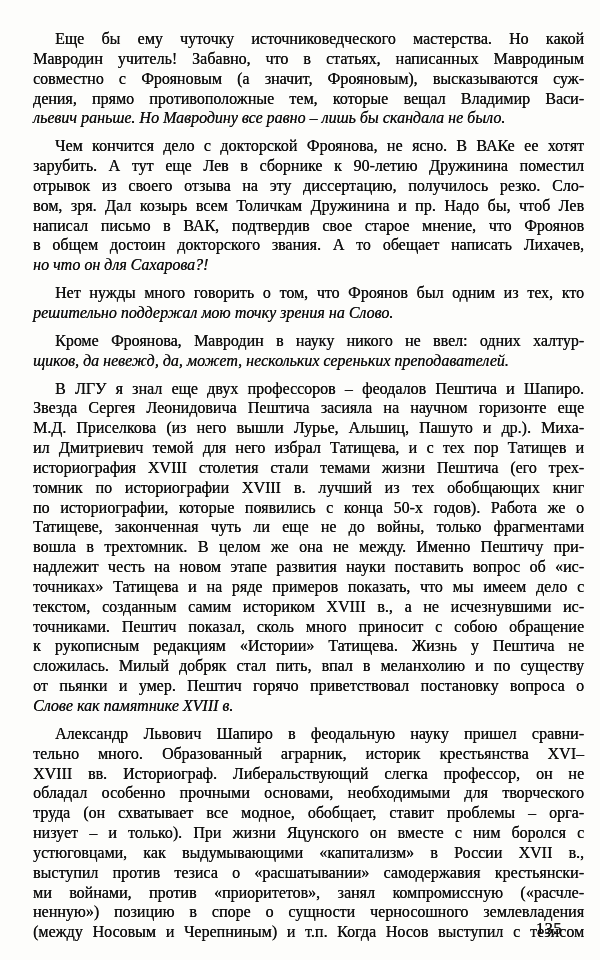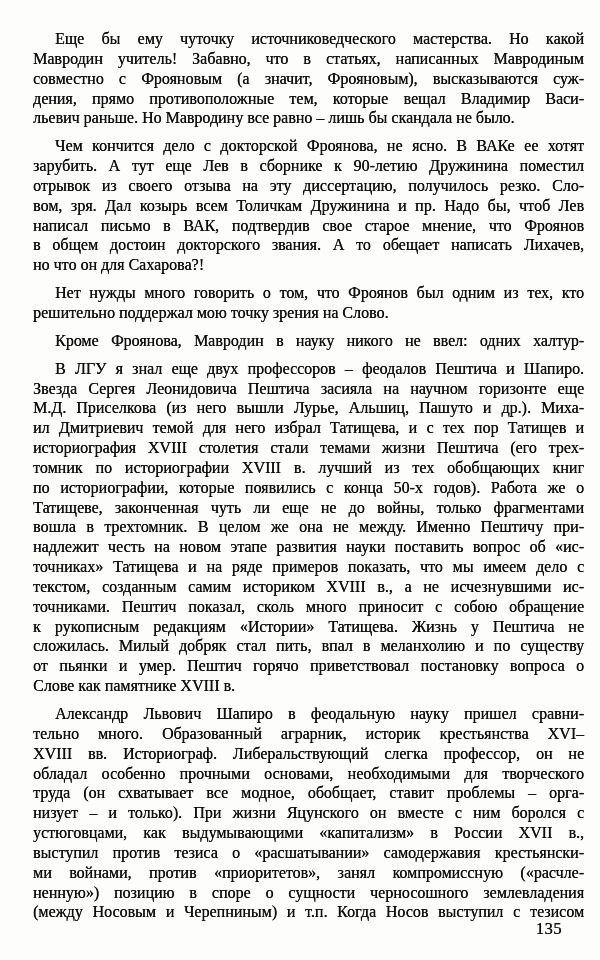--- a/index.html
+++ b/index.html
@@ -29,21 +29,21 @@
     margin: 8px;
     padding: 0;
   }
   .ln {
     display: block;
     text-align: justify;
     text-align-last: justify;
     white-space: normal;
   }
   .ln.fi { text-indent: 22px; }      
-  .ln.pl { text-align-last: left; }  
+  .ln.pl { text-align-last: left; font-style: italic; }  
   .pgnum {
     position: absolute;
     top: 919px;
     right: 38px;
     font-size: 16.5px;
     letter-spacing: 0.5px;
   }
 </style>
 </head>
 <body>
@@ -65,20 +65,21 @@
         <span class="ln">написал письмо в ВАК, подтвердив свое старое мнение, что Фроянов</span>
         <span class="ln">в общем достоин докторского звания. А то обещает написать Лихачев,</span>
         <span class="ln pl">но что он для Сахарова?!</span>
       </p>
       <p>
         <span class="ln fi">Нет нужды много говорить о том, что Фроянов был одним из тех, кто</span>
         <span class="ln pl">решительно поддержал мою точку зрения на Слово.</span>
       </p>
       <p>
         <span class="ln fi">Кроме Фроянова, Мавродин в науку никого не ввел: одних халтур-</span>
+        <span class="ln pl">щиков, да невежд, да, может, нескольких сереньких преподавателей.</span>
       </p>
       <p>
         <span class="ln fi">В ЛГУ я знал еще двух профессоров – феодалов Пештича и Шапиро.</span>
         <span class="ln">Звезда Сергея Леонидовича Пештича засияла на научном горизонте еще</span>
         <span class="ln">М.Д. Приселкова (из него вышли Лурье, Альшиц, Пашуто и др.). Миха-</span>
         <span class="ln">ил Дмитриевич темой для него избрал Татищева, и с тех пор Татищев и</span>
         <span class="ln">историография XVIII столетия стали темами жизни Пештича (его трех-</span>
         <span class="ln">томник по историографии XVIII в. лучший из тех обобщающих книг</span>
         <span class="ln">по историографии, которые появились с конца 50-х годов). Работа же о</span>
         <span class="ln">Татищеве, законченная чуть ли еще не до войны, только фрагментами</span>

